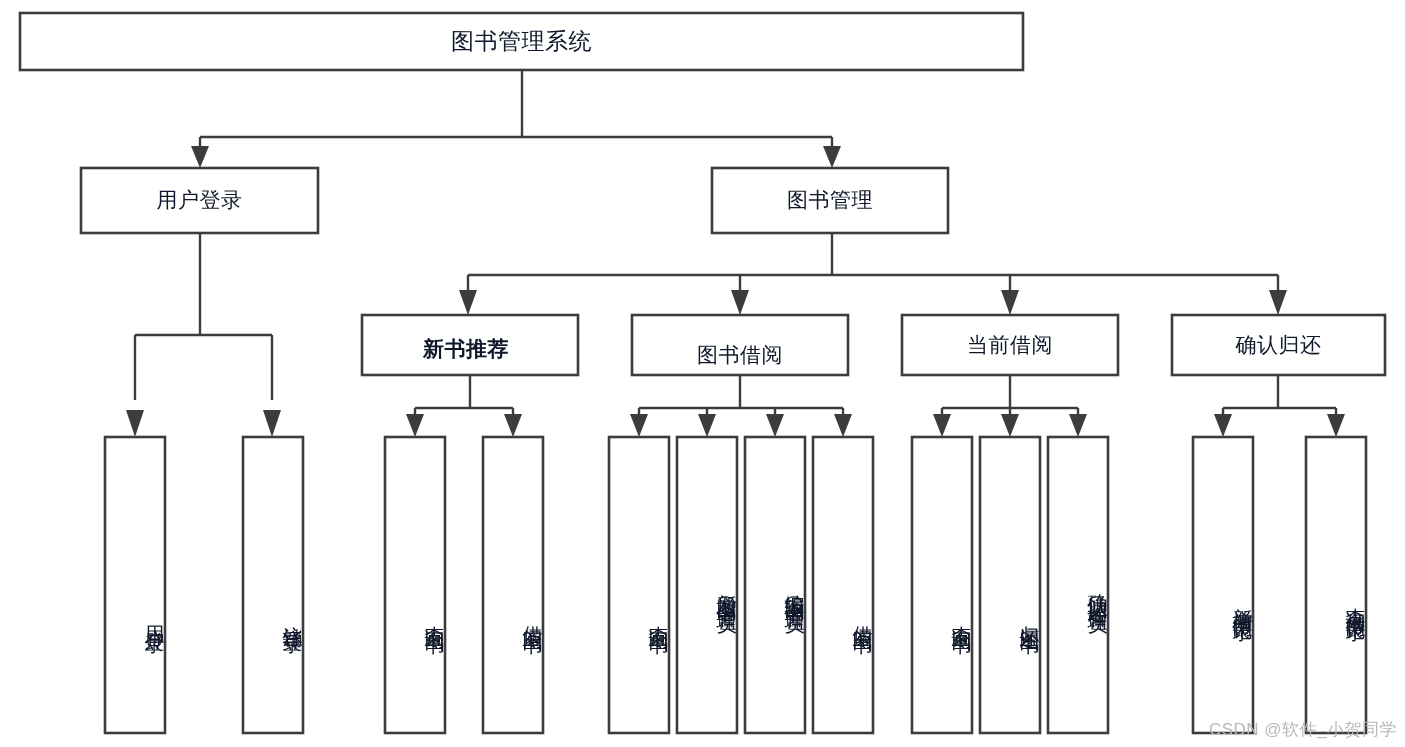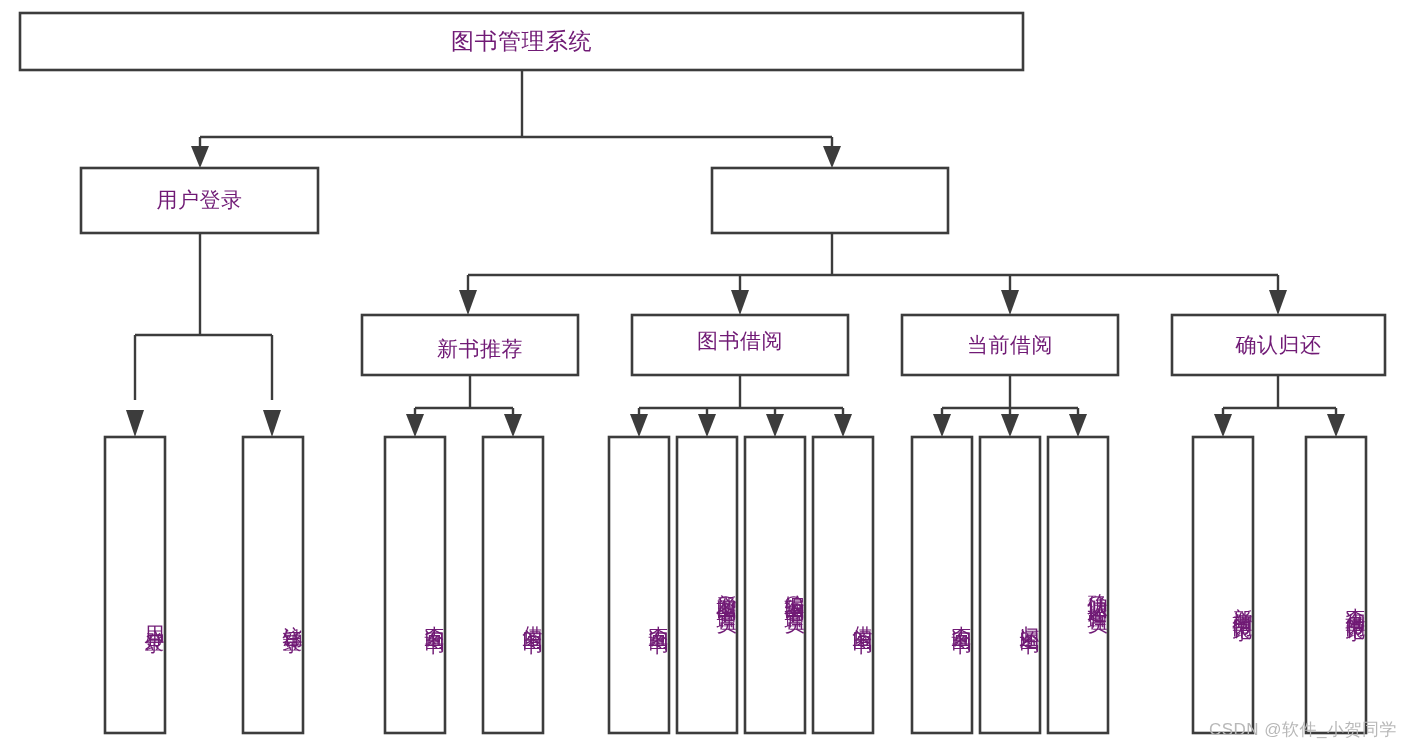--- a/index.html
+++ b/index.html
@@ -39,21 +39,21 @@
   }
   .arrow-head {
     fill: #3c3c3c;
     stroke: none;
   }
   .node-label {
     position: absolute;
     display: flex;
     align-items: center;
     justify-content: center;
-    color: #701a75;
+    color: #0f172a;
     font-family: "Liberation Sans", "DejaVu Sans", sans-serif;
     font-size: 21px;
     line-height: 1.05;
     letter-spacing: 0.5px;
     pointer-events: none;
     white-space: nowrap;
     border-radius: 27px;
   }
   .node-label.horizontal {
     writing-mode: horizontal-tb;
@@ -185,24 +185,25 @@
     <rect class="node-box" x="1048" y="437" width="60" height="296"></rect>
 
     <rect class="node-box" x="1193" y="437" width="60" height="296"></rect>
     <rect class="node-box" x="1306" y="437" width="60" height="296"></rect>
   </svg>
 
   <div class="node-label horizontal" style="left:20px; top:13px; width:1003px; height:57px; font-size:23px;">图书管理系统</div>
 
   <div class="node-label horizontal" style="left:81px; top:168px; width:237px; height:65px;">用户登录</div>
 
-
-  <div class="node-label horizontal" style="left:372px; top:315px; width:216px; height:68px;">新书推荐</div>
-
-  <div class="node-label horizontal" style="left:632px; top:311px; width:216px; height:60px;">图书借阅</div>
+  <div class="node-label horizontal" style="left:712px; top:168px; width:236px; height:65px;">图书管理</div>
+
+  <div class="node-label horizontal" style="left:358px; top:315px; width:216px; height:68px;font-weight:bold;">新书推荐</div>
+
+  <div class="node-label horizontal" style="left:632px; top:325px; width:216px; height:60px;">图书借阅</div>
 
   <div class="node-label horizontal" style="left:902px; top:315px; width:216px; height:60px;text-align:right;">当前借阅</div>
 
   <div class="node-label horizontal" style="left:1172px; top:315px; width:213px; height:60px;">确认归还</div>
 
   <div class="node-label vertical" style="left:105px; top:493px; width:60px; height:240px;">用户登录</div>
 
   <div class="node-label vertical" style="left:243px; top:493px; width:60px; height:240px;">注销登录</div>
 
   <div class="node-label vertical" style="left:385px; top:493px; width:60px; height:240px;">查询图书</div>

